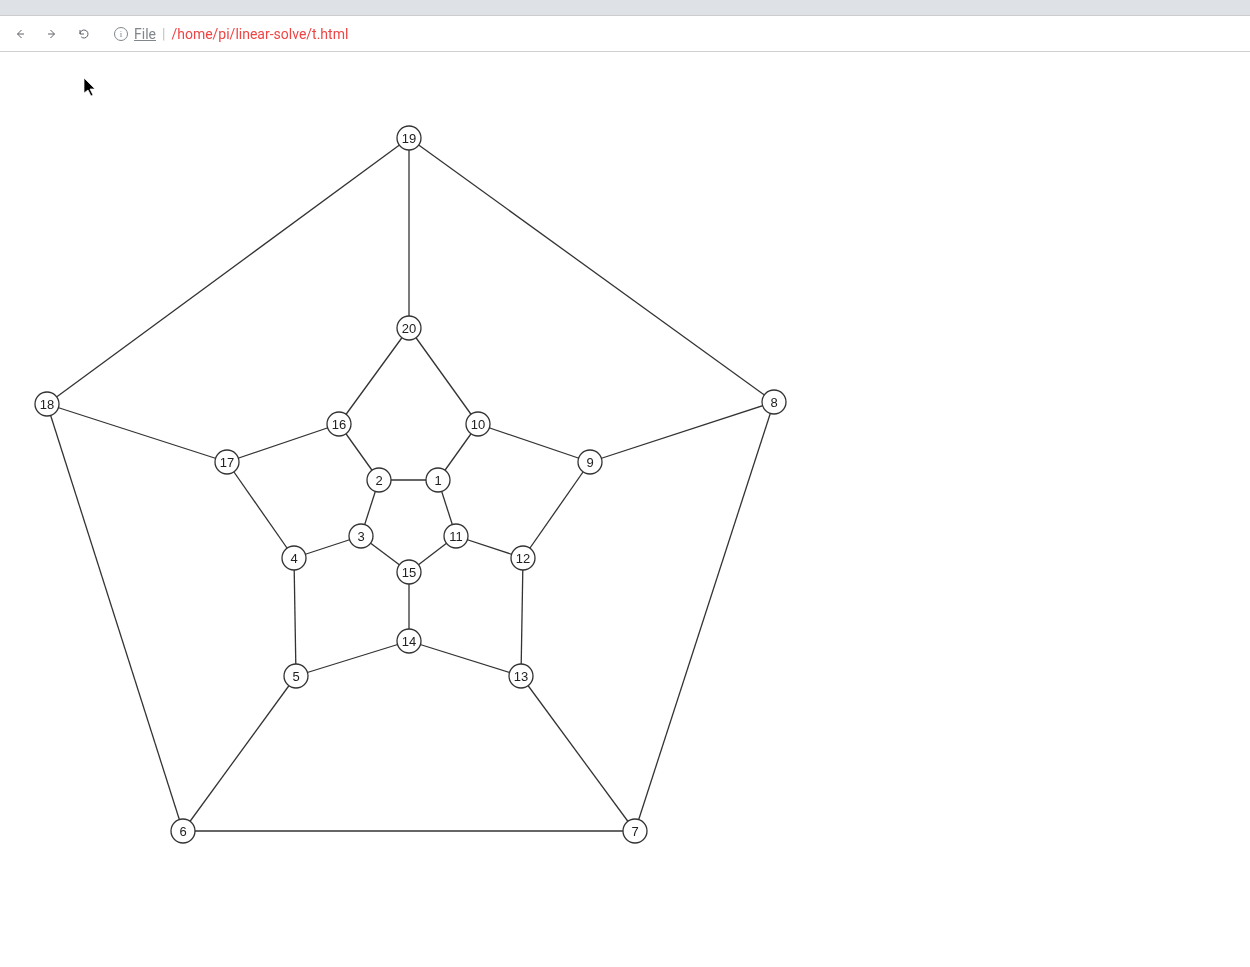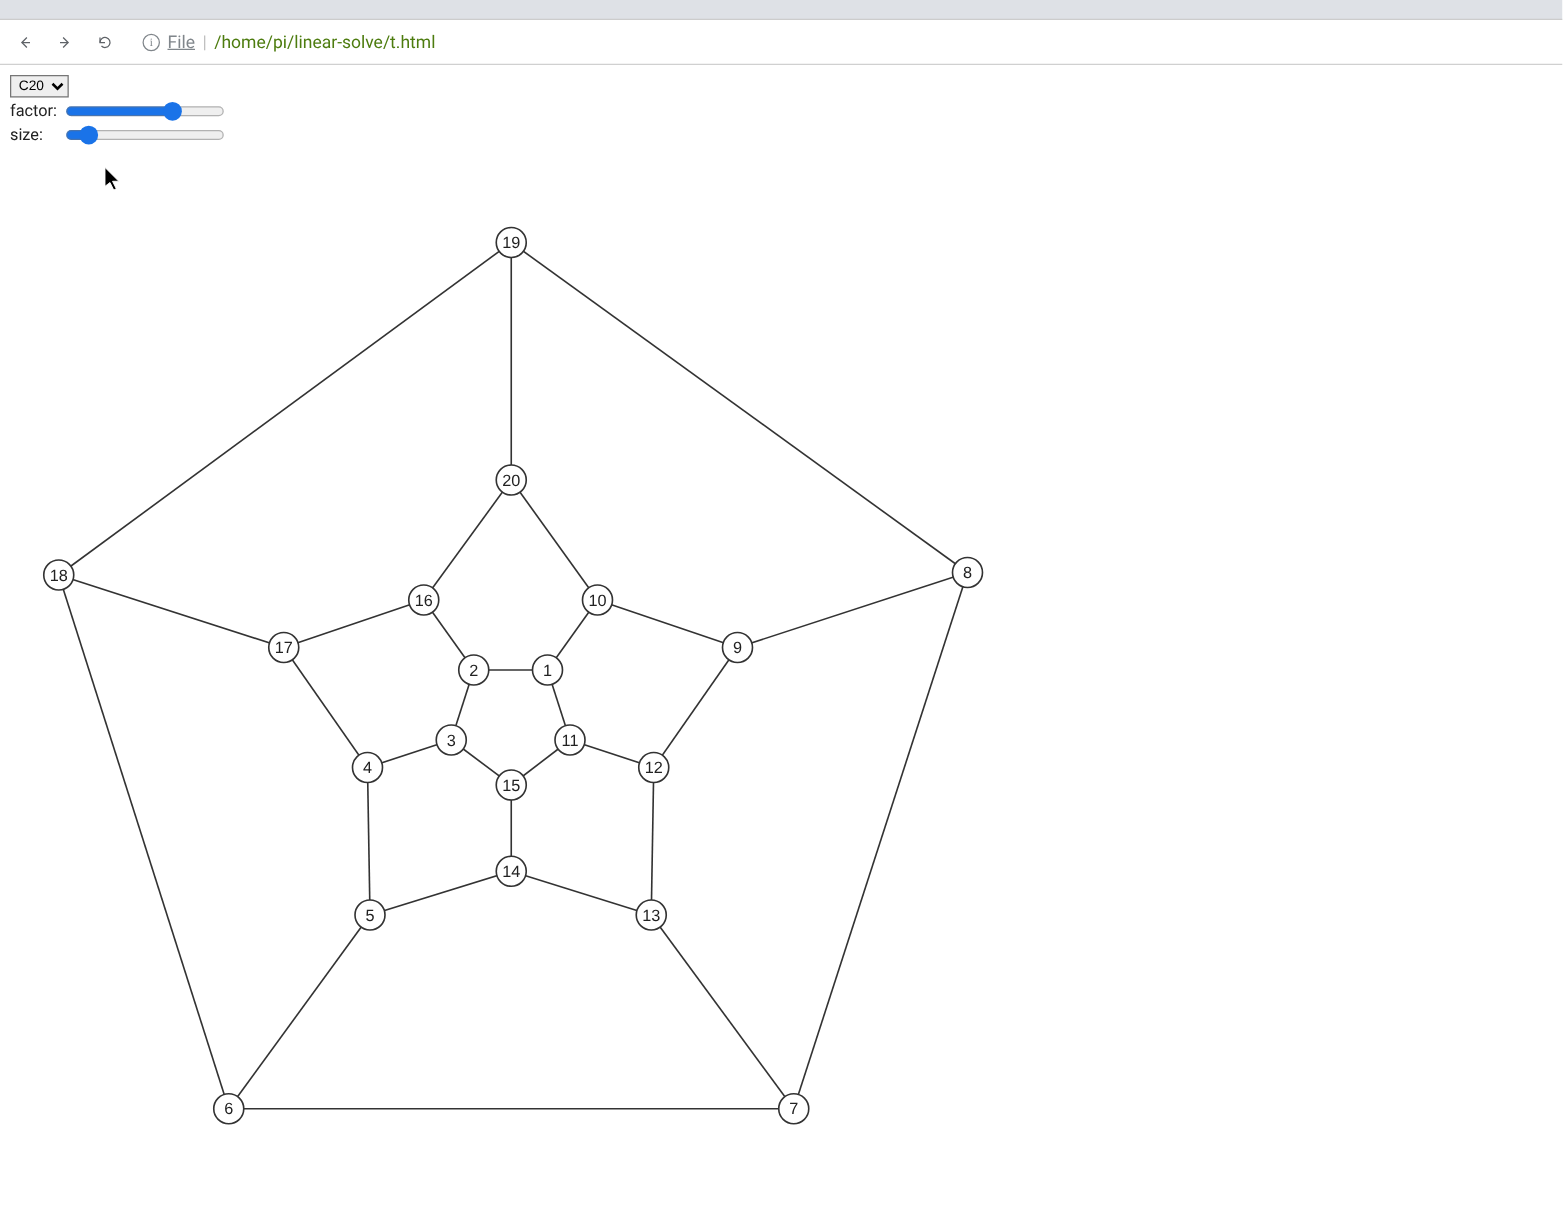--- a/index.html
+++ b/index.html
@@ -54,21 +54,21 @@
       font-size: 14px;
       color: #5f6368;
     }
     .address-pill .info-icon {
       width: 14px; height: 14px; border: 1.3px solid #80868b; border-radius: 50%;
       display: inline-flex; align-items: center; justify-content: center;
       font-size: 9px; color: #80868b; font-family: serif;
     }
     .address-pill .file-label { color: #80868b; text-decoration: underline; }
     .address-pill .divider { color: #c0c0c0; }
-    .address-pill .path { color: #4d7c0f; }
+    .address-pill .path { color: #ef4444; }
     .page {
       padding: 8px 8px;
     }
     .controls {
       display: flex;
       flex-direction: column;
       gap: 3px;
       align-items: flex-start;
       font-size: 13px;
       color: #222;
@@ -146,31 +146,20 @@
     <div class="address-pill">
       <span class="info-icon">i</span>
       <span class="file-label">File</span>
       <span class="divider">|</span>
       <span class="path">/home/pi/linear-solve/t.html</span>
     </div>
   </div>
 </div>
 
 <div class="page">
-  <div class="controls">
-    <select id="graph-select"><option value="C20">C20</option></select>
-    <div class="control-row">
-      <label>factor:</label>
-      <input type="range" min="0" max="100" id="factor-slider" value="70" style="">
-    </div>
-    <div class="control-row">
-      <label>size:</label>
-      <input type="range" min="0" max="100" id="size-slider" value="10" style="">
-    </div>
-  </div>
 
   <div class="graph-wrap">
     <svg class="graph" id="graph-svg" width="820" height="900">
         <line x1="430" y1="480" x2="371" y2="480"></line>
         <line x1="430" y1="480" x2="470" y2="424"></line>
         <line x1="430" y1="480" x2="448" y2="536"></line>
         <line x1="371" y1="480" x2="353" y2="536"></line>
         <line x1="371" y1="480" x2="331" y2="424"></line>
         <line x1="353" y1="536" x2="286" y2="558"></line>
         <line x1="353" y1="536" x2="401" y2="572"></line>

